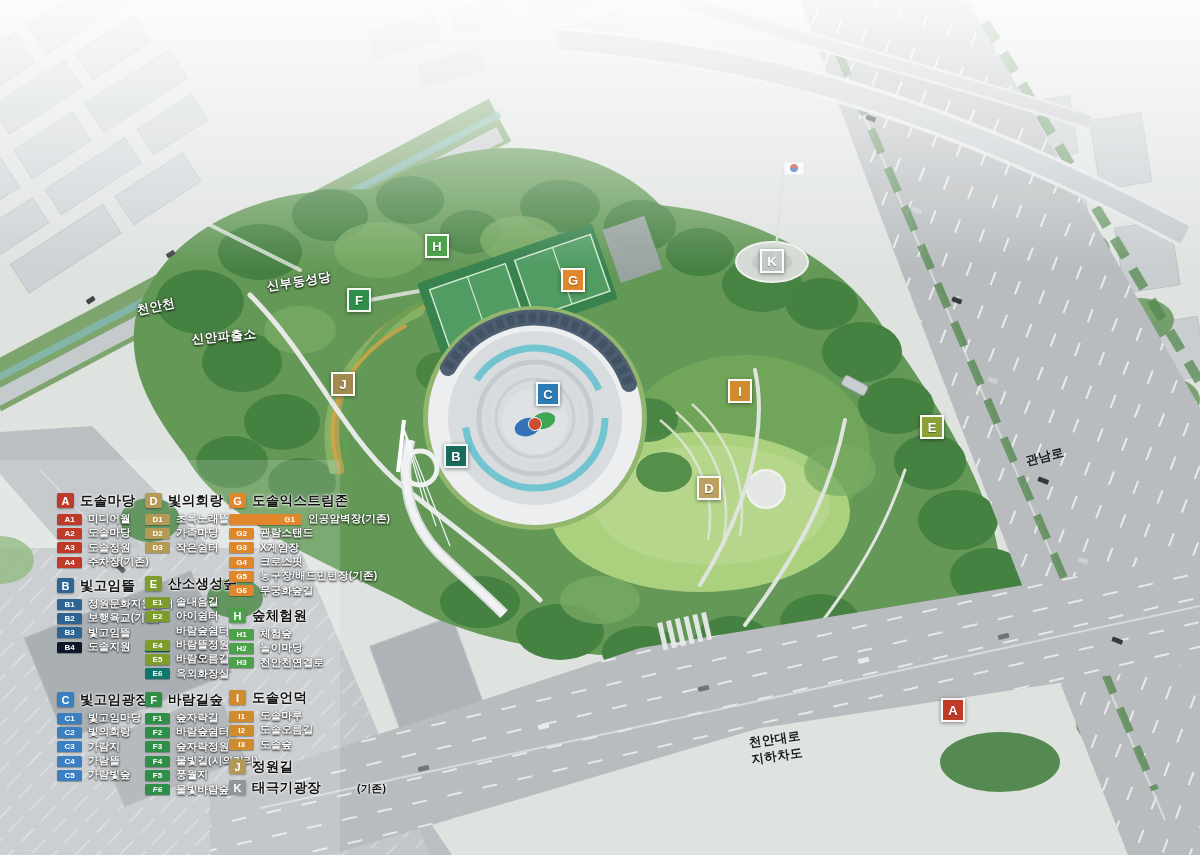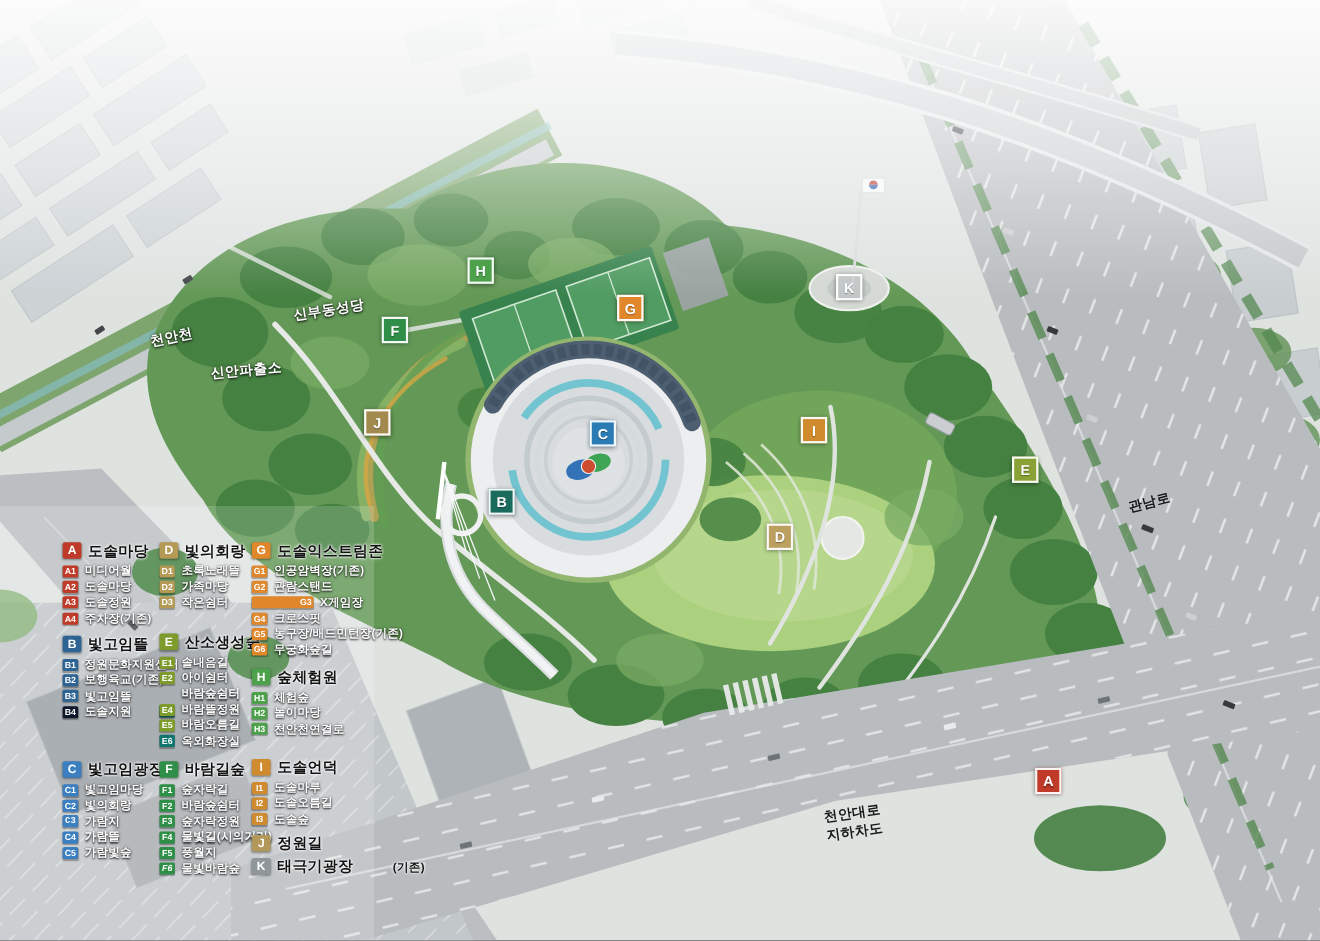--- a/index.html
+++ b/index.html
@@ -22,21 +22,21 @@
   .lg{position:absolute;}
   .lg-head{display:flex;align-items:center;height:17px;margin-bottom:3px;}
   .lg-badge{flex:none;width:17px;height:15px;display:flex;align-items:center;justify-content:center;
     color:#fff;font-size:11px;font-weight:bold;border-radius:2px;
     box-shadow:0 1px 2px rgba(0,0,0,.35);}
   .lg-title{margin-left:6px;font-size:13.5px;font-weight:bold;color:#121212;letter-spacing:.3px;
     text-shadow:0 0 3px #fff,0 0 2px #fff,0 0 1px #fff;white-space:nowrap;}
   .lg-suffix{font-size:10.5px;font-weight:bold;color:#121212;
     text-shadow:0 0 3px #fff,0 0 2px #fff;margin-left:36px;}
   .lg-row{display:flex;align-items:center;height:14.3px;}
-  .lg-chip{flex:none;width:14px;height:11px;display:flex;align-items:center;justify-content:center;
+  .lg-chip{flex:none;width:25px;height:11px;display:flex;align-items:center;justify-content:center;
     color:#fff;font-size:8px;font-weight:bold;border-radius:1.5px;margin-right:6px;
     box-shadow:0 1px 1px rgba(0,0,0,.3);}
   .lg-label{font-size:10.5px;font-weight:600;color:#fff;letter-spacing:.2px;white-space:nowrap;
     text-shadow:0 1px 2px rgba(0,0,0,.9),0 0 2px rgba(0,0,0,.55);}
 </style>
 </head>
 <body>
 
 <div id="stage">
 
@@ -386,21 +386,21 @@
         </div>
         <div class="lg-row">
           <span class="lg-chip" style="background: rgb(59, 127, 192);">C1</span>
           <span class="lg-label">빛고임마당</span>
         </div>
         <div class="lg-row">
           <span class="lg-chip" style="background: rgb(59, 127, 192);">C2</span>
           <span class="lg-label">빛의회랑</span>
         </div>
         <div class="lg-row">
-          <span class="lg-chip" style="background: rgb(59, 127, 192); font-family: Liberation Mono, monospace;">C3</span>
+          <span class="lg-chip" style="background: rgb(59, 127, 192);">C3</span>
           <span class="lg-label">가람지</span>
         </div>
         <div class="lg-row">
           <span class="lg-chip" style="background: rgb(59, 127, 192);">C4</span>
           <span class="lg-label">가람뜰</span>
         </div>
         <div class="lg-row">
           <span class="lg-chip" style="background: rgb(59, 127, 192);">C5</span>
           <span class="lg-label">가람빛숲</span>
         </div>
@@ -482,29 +482,29 @@
           <span class="lg-chip" style="background: rgb(47, 143, 72); font-style: italic;">F6</span>
           <span class="lg-label">물빛바람숲</span>
         </div>
       </section>
   <section class="lg" style="left:229px;top:492px;">
         <div class="lg-head">
           <span class="lg-badge" style="background: rgb(224, 135, 43);">G</span>
           <span class="lg-title">도솔익스트림존</span>
         </div>
         <div class="lg-row">
-          <span class="lg-chip" style="background: rgb(224, 135, 43);">G1</span>
+          <span class="lg-chip" style="background: rgb(224, 135, 43); padding-left: 48px;">G1</span>
           <span class="lg-label">인공암벽장(기존)</span>
         </div>
         <div class="lg-row">
           <span class="lg-chip" style="background: rgb(224, 135, 43);">G2</span>
           <span class="lg-label">관람스탠드</span>
         </div>
         <div class="lg-row">
-          <span class="lg-chip" style="background: rgb(224, 135, 43); padding-left: 42px;">G3</span>
+          <span class="lg-chip" style="background: rgb(224, 135, 43);">G3</span>
           <span class="lg-label">X게임장</span>
         </div>
         <div class="lg-row">
           <span class="lg-chip" style="background: rgb(224, 135, 43);">G4</span>
           <span class="lg-label">크로스핏</span>
         </div>
         <div class="lg-row">
           <span class="lg-chip" style="background: rgb(224, 135, 43);">G5</span>
           <span class="lg-label">농구장/배드민턴장(기존)</span>
         </div>

